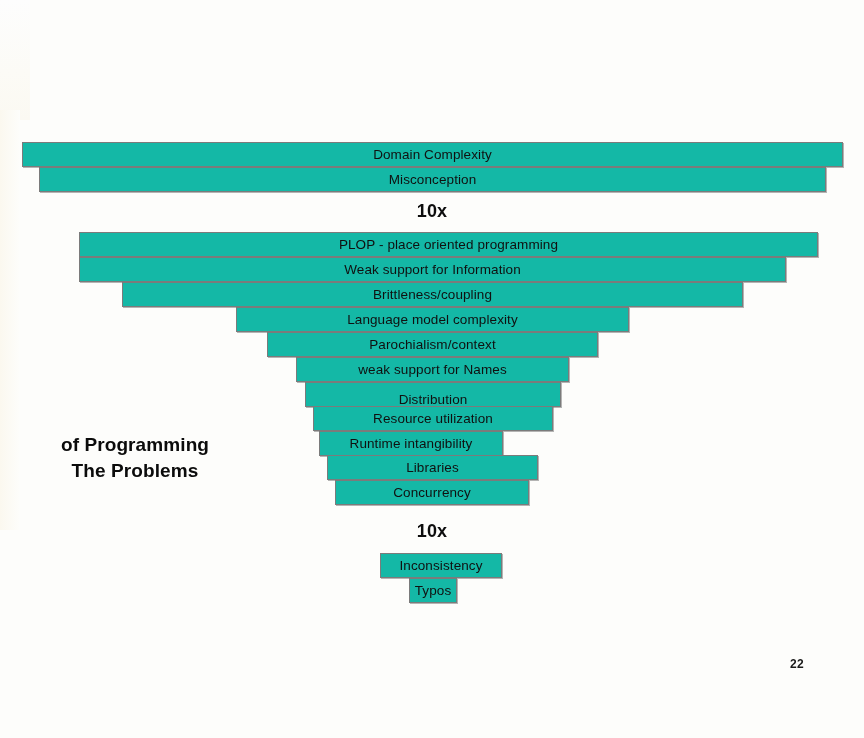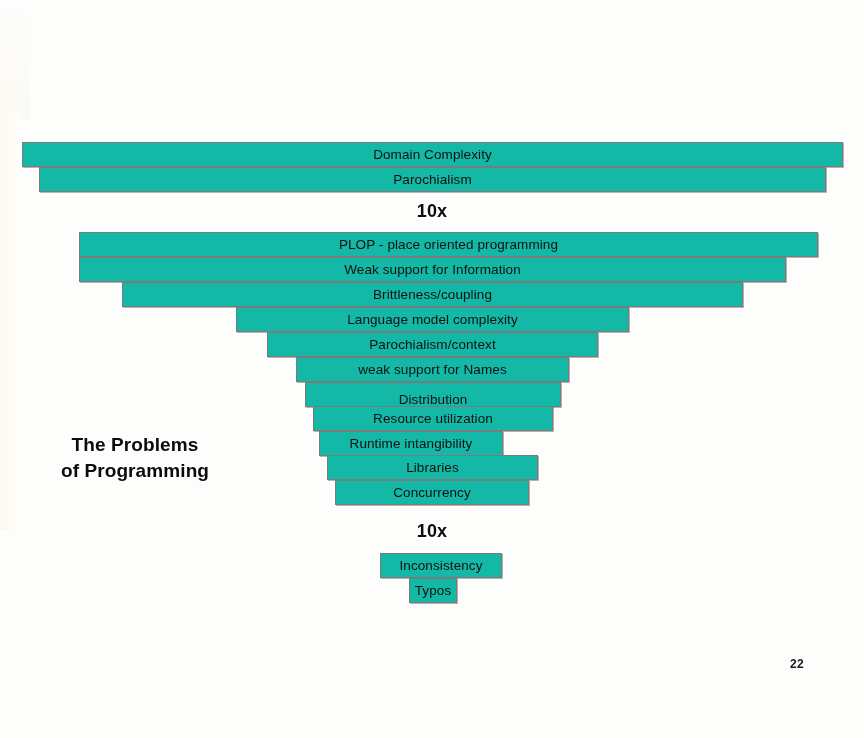--- a/index.html
+++ b/index.html
@@ -87,21 +87,21 @@
 <div id="slide">
 
   <div id="paper-tint"></div>
   <div id="paper-tint2"></div>
 
   <div id="bars-layer">
       <div class="bar" style="left: 22px; top: 142px; width: 821px; height: 25px;">
         <span>Domain Complexity</span>
       </div>
       <div class="bar" style="left: 39px; top: 167px; width: 787px; height: 25px;">
-        <span>Parochialism</span>
+        <span>Misconception</span>
       </div>
       <div class="bar" style="left: 63px; top: 232px; width: 739px; height: 25px; margin-left: 16px;">
         <span>PLOP - place oriented programming</span>
       </div>
       <div class="bar" style="left: 79px; top: 257px; width: 707px; height: 25px;">
         <span>Weak support for Information</span>
       </div>
       <div class="bar" style="left: 122px; top: 282px; width: 621px; height: 25px;">
         <span>Brittleness/coupling</span>
       </div>
@@ -136,19 +136,19 @@
         <span>Typos</span>
       </div>
     </div>
 
   <div id="multipliers-layer">
       <div class="multiplier" style="left: 0px; width: 864px; top: 201px;">10x</div>
       <div class="multiplier" style="left: 0px; width: 864px; top: 521px;">10x</div>
     </div>
 
   <div id="deck-title" style="left: 20px; top: 432px; width: 230px;">
+    <div>of Programming</div>
     <div>The Problems</div>
-    <div>of Programming</div>
   </div>
 
   <div id="page-number" style="left: 790px; top: 657px;">22</div>
 
 </div>
 
 </body></html>

